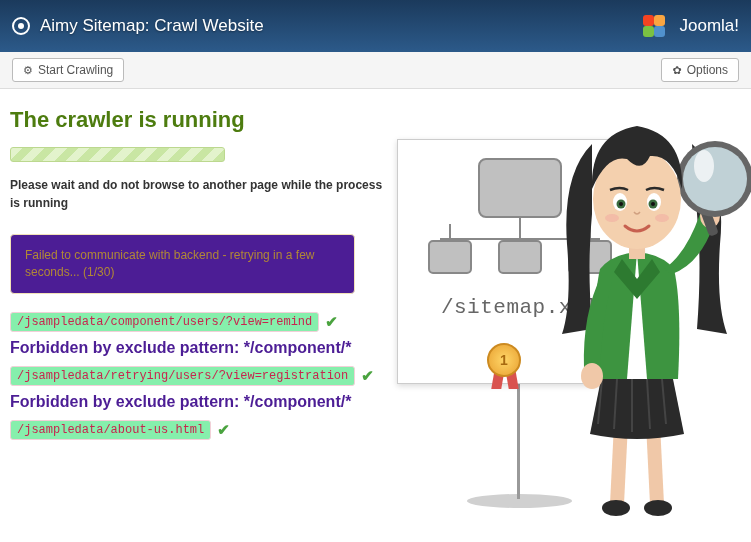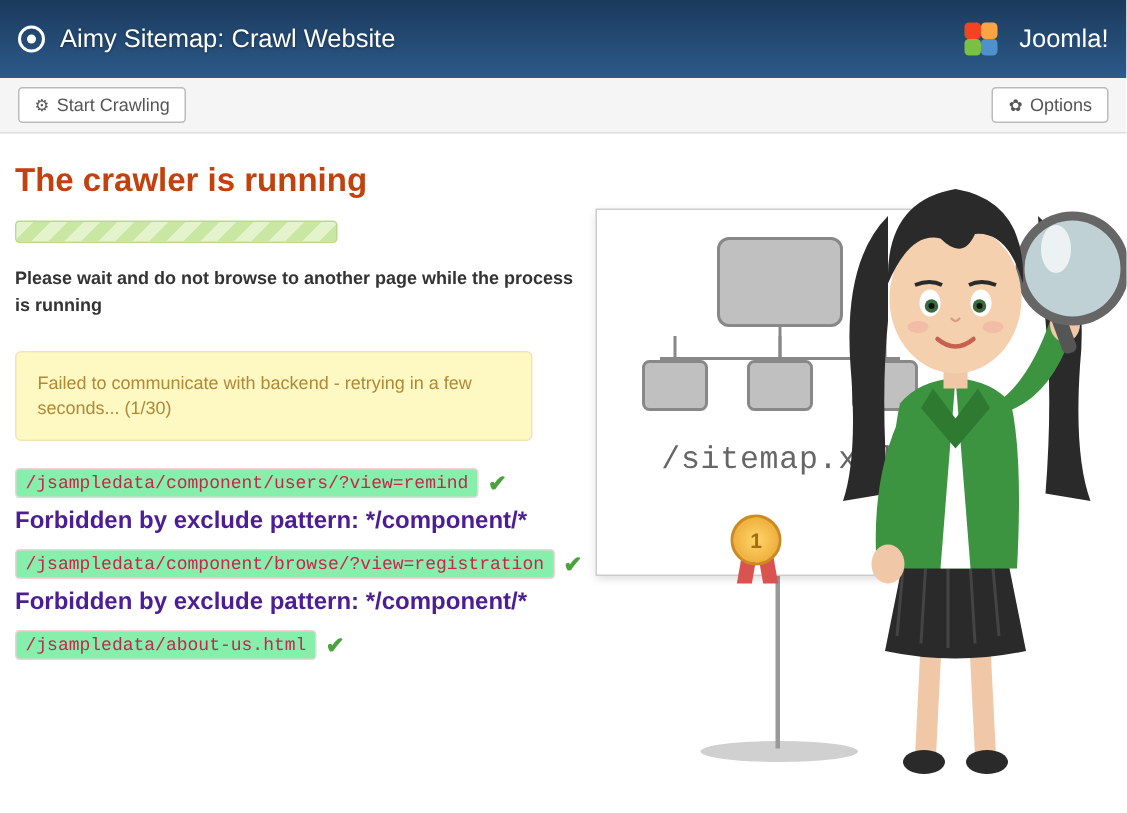--- a/index.html
+++ b/index.html
@@ -13,27 +13,27 @@
   .joomla-logo { display: flex; align-items: center; gap: 14px; color: #fff; font-size: 17px; }
   .joomla-symbol { display: flex; flex-wrap: wrap; width: 22px; height: 22px; }
   .jp { width: 11px; height: 11px; border-radius: 3px; }
   .jp1 { background: #f44321; } .jp2 { background: #f9a541; }
   .jp3 { background: #5091cd; } .jp4 { background: #7ac143; }
   
   .toolbar { background: #f5f5f5; border-bottom: 1px solid #ddd; padding: 6px 12px; display: flex; justify-content: space-between; }
   .btn { background: #fff; border: 1px solid #bbb; border-radius: 3px; padding: 4px 10px; font-size: 12px; color: #555; display: inline-flex; align-items: center; gap: 5px; cursor: pointer; }
   
   .content { padding: 18px 10px 10px 10px; position: relative; }
-  .main-heading { font-size: 22px; font-weight: bold; color: #c2410c; margin-bottom: 14px; }
+  .main-heading { font-size: 22px; font-weight: bold; color: #4d7c0f; margin-bottom: 14px; }
   
   .progress { width: 215px; height: 15px; border: 1px solid #bcd88f; border-radius: 3px; background: repeating-linear-gradient(-45deg, #c9e6a3 0, #c9e6a3 8px, #e3f3cc 8px, #e3f3cc 16px); margin-bottom: 14px; }
   
   .wait-text { font-size: 12px; font-weight: bold; color: #333; width: 380px; line-height: 1.5; margin-bottom: 22px; }
   
-  .alert { background: #fef9c3; border: 1px solid #f2e2b8; color: #b18836; border-radius: 4px; padding: 12px 14px; width: 345px; font-size: 12px; line-height: 1.4; margin-bottom: 18px; }
+  .alert { background: #4c1d95; border: 1px solid #f2e2b8; color: #b18836; border-radius: 4px; padding: 12px 14px; width: 345px; font-size: 12px; line-height: 1.4; margin-bottom: 18px; }
   
   .log-entries { display: flex; flex-direction: column; gap: 6px; }
   .url-box { font-family: "Courier New", monospace; font-size: 12px; color: #c7254e; background: #86efac; border: 1px solid #f2d0d8; padding: 2px 6px; border-radius: 3px; display: inline-block; }
   .log-row { display: flex; align-items: center; gap: 6px; }
   .check { color: #4aa33f; font-size: 15px; font-weight: bold; }
   .forbidden { font-size: 16px; color: #4c1d95; margin: 1px 0 3px 0; }
   .forbidden b { font-weight: bold; }
   
   .illustration { position: absolute; right: 4px; top: 10px; width: 360px; height: 420px; }
   .whiteboard { position: absolute; left: 10px; top: 40px; width: 245px; height: 245px; background: #fff; border: 1px solid #ccc; box-shadow: 0 2px 6px rgba(0,0,0,0.15); padding: 18px 12px; }
@@ -98,21 +98,21 @@
 
   <div class="log-entries">
     <div class="log-row">
       <span class="url-box">/jsampledata/component/users/?view=remind</span>
       <span class="check">✔</span>
     </div>
     <div class="forbidden">
       <b>Forbidden by exclude pattern: </b><b>*/component/*</b>
     </div>
     <div class="log-row">
-      <span class="url-box">/jsampledata/component/browse/?view=registration</span>
+      <span class="url-box">/jsampledata/retrying/users/?view=registration</span>
       <span class="check">✔</span>
     </div>
     <div class="forbidden">
       <b>Forbidden by exclude pattern: </b><b>*/component/*</b>
     </div>
     <div class="log-row">
       <span class="url-box">/jsampledata/about-us.html</span>
       <span class="check">✔</span>
     </div>
   </div>

